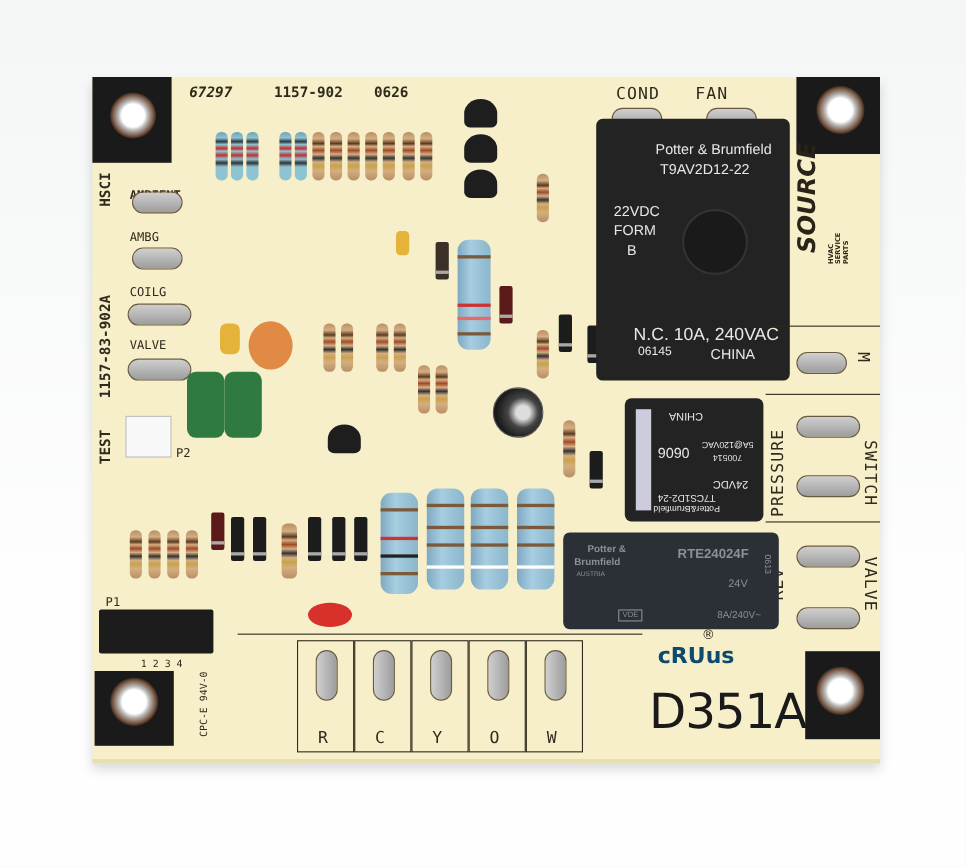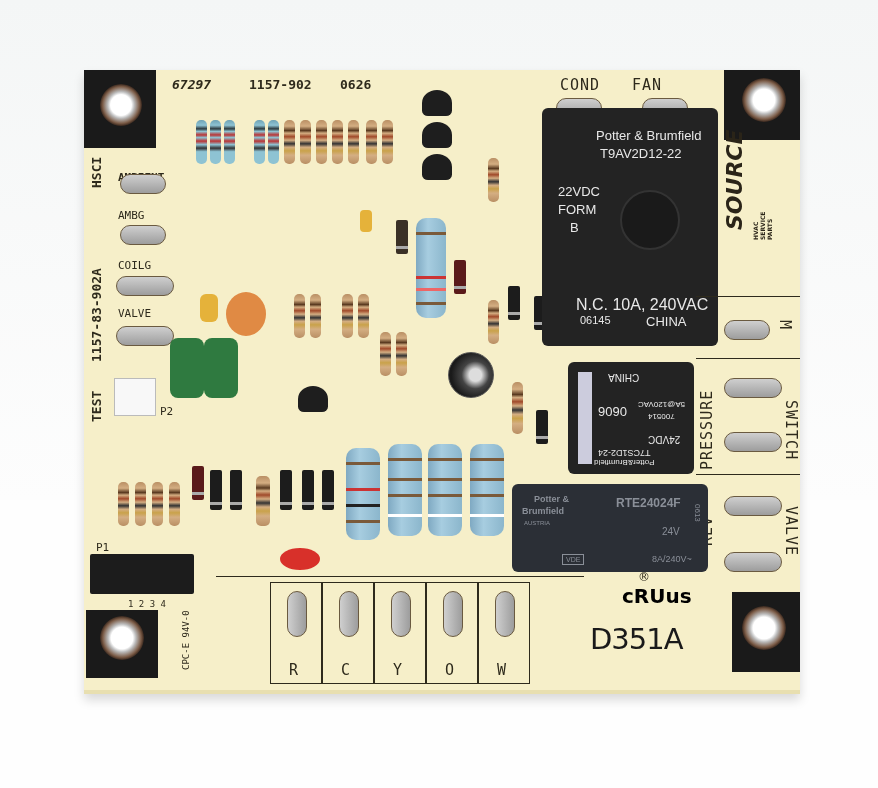--- a/index.html
+++ b/index.html
@@ -240,17 +240,17 @@
   </div>
   <div class="tbox" style="left:342px;top:512px;width:50px;height:100px;">
     <div class="terminal-v" style="left:16px;top:8px;"></div>
     <div class="silk silk-lg" style="left:18px;top:80px;">O</div>
   </div>
   <div class="tbox" style="left:394px;top:512px;width:50px;height:100px;">
     <div class="terminal-v" style="left:16px;top:8px;"></div>
     <div class="silk silk-lg" style="left:18px;top:80px;">W</div>
   </div>
 
-  <div class="abs" style="left:514px;top:514px;font-family:'DejaVu Sans',sans-serif;font-size:20px;font-weight:bold;color:#000000;margin-left:24px;">cRUus</div>
+  <div class="abs" style="left:514px;top:514px;font-family:'DejaVu Sans',sans-serif;font-size:20px;font-weight:bold;color:#0c4a6e;">cRUus</div>
   <div class="abs" style="left:554px;top:500px;font-family:'DejaVu Sans',sans-serif;font-size:12px;color:#2e2a1c;">®</div>
 
-  <div class="abs" style="left:506px;top:552px;font-family:'DejaVu Sans',sans-serif;font-size:29px;color:#1a1a1a;letter-spacing:-1px;">D351A</div>
+  <div class="abs" style="left:506px;top:552px;font-family:'DejaVu Sans',sans-serif;font-size:44px;color:#1a1a1a;letter-spacing:-1px;">D351A</div>
 </div>
 
 </body></html>

